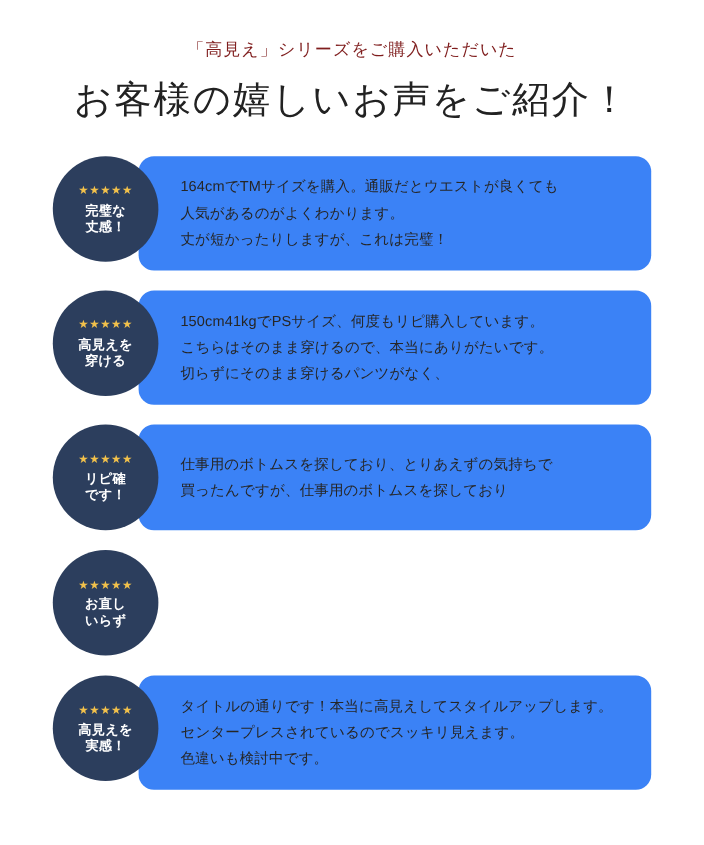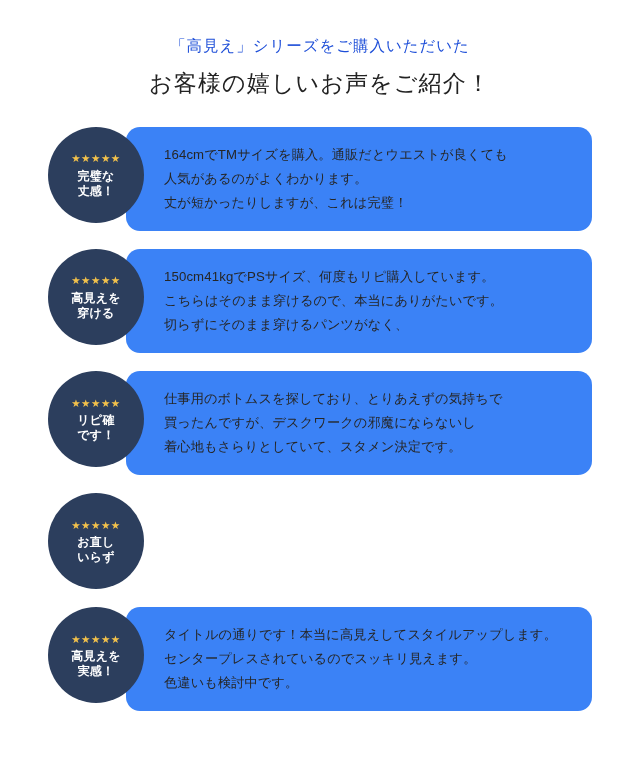--- a/index.html
+++ b/index.html
@@ -21,26 +21,26 @@
     box-sizing: border-box;
     padding: 0 48px;
   }
   .header {
     text-align: center;
     padding-top: 34px;
   }
   .header .sub {
     font-size: 15.5px;
     letter-spacing: 0.06em;
-    color: #1d4ed8;
+    color: #7f1d1d;
     line-height: 1.6;
     font-weight: 500;
   }
   .header .main {
-    font-size: 23px;
+    font-size: 34px;
     letter-spacing: 0.05em;
     color: #222222;
     margin-top: 9px;
     font-weight: 500;
     font-family: "Liberation Serif", serif;
   }
   .reviews {
     margin-top: 28px;
     display: flex;
     flex-direction: column;
@@ -147,22 +147,21 @@
     <div class="review">
       <div class="badge">
         <div class="stars">★★★★★</div>
         <div class="badge-label">
           <div>リピ確</div>
           <div>です！</div>
         </div>
       </div>
       <div class="bubble">
         <p>仕事用のボトムスを探しており、とりあえずの気持ちで</p>
-        <p>買ったんですが、デスクワークの邪魔にならないし</p>
-        <p>着心地もさらりとしていて、スタメン決定です。</p>
+        <p>買ったんですが、仕事用のボトムスを探しており</p>
       </div>
     </div>
 
     <div class="review">
       <div class="badge">
         <div class="stars">★★★★★</div>
         <div class="badge-label">
           <div>お直し</div>
           <div>いらず</div>
         </div>

